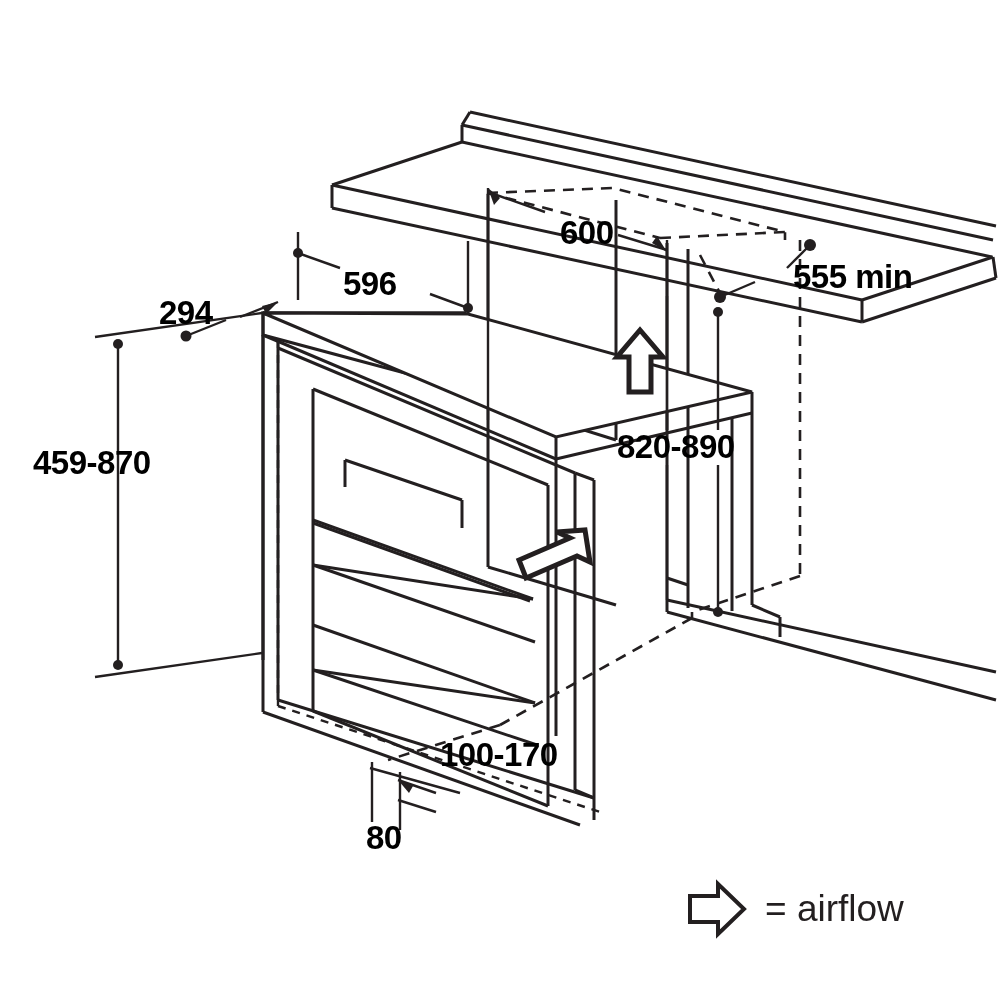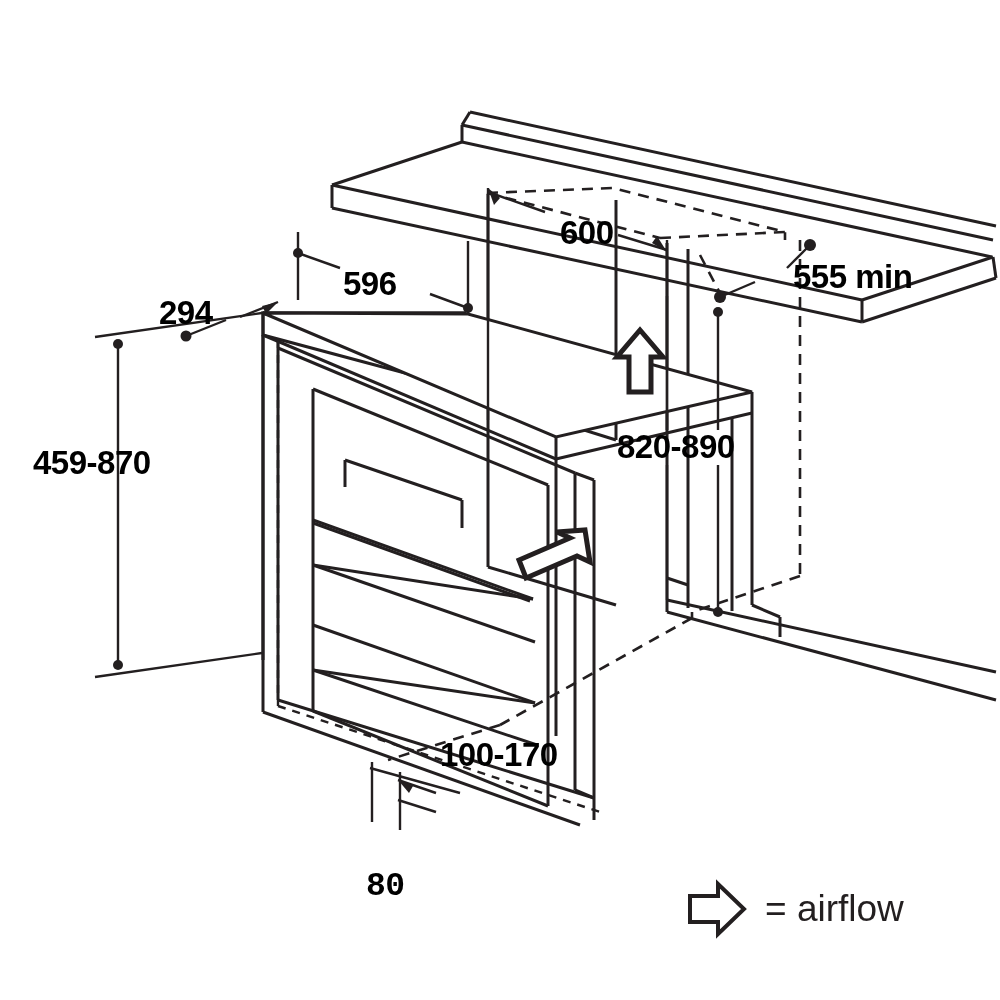--- a/index.html
+++ b/index.html
@@ -318,17 +318,17 @@
 
   </svg>
 
   <div class="dim-label" style="left:33px;  top:446px;">459-870</div>
   <div class="dim-label" style="left:159px; top:296px;">294</div>
   <div class="dim-label" style="left:343px; top:267px;">596</div>
   <div class="dim-label" style="left:560px; top:216px;">600</div>
   <div class="dim-label" style="left:757px; top:260px;margin-left:36px;">555 min</div>
   <div class="dim-label" style="left:617px; top:430px;text-align:center;">820-890</div>
   <div class="dim-label" style="left:440px; top:738px;">100-170</div>
-  <div class="dim-label" style="left:366px; top:870px;font-family:Liberation Mono, monospace;">80</div>
+  <div class="dim-label" style="left:366px; top:821px;">80</div>
 
   <div class="legend-label" style="left:765px; top:890px;">= airflow</div>
 
 </div>
 
 </body></html>

